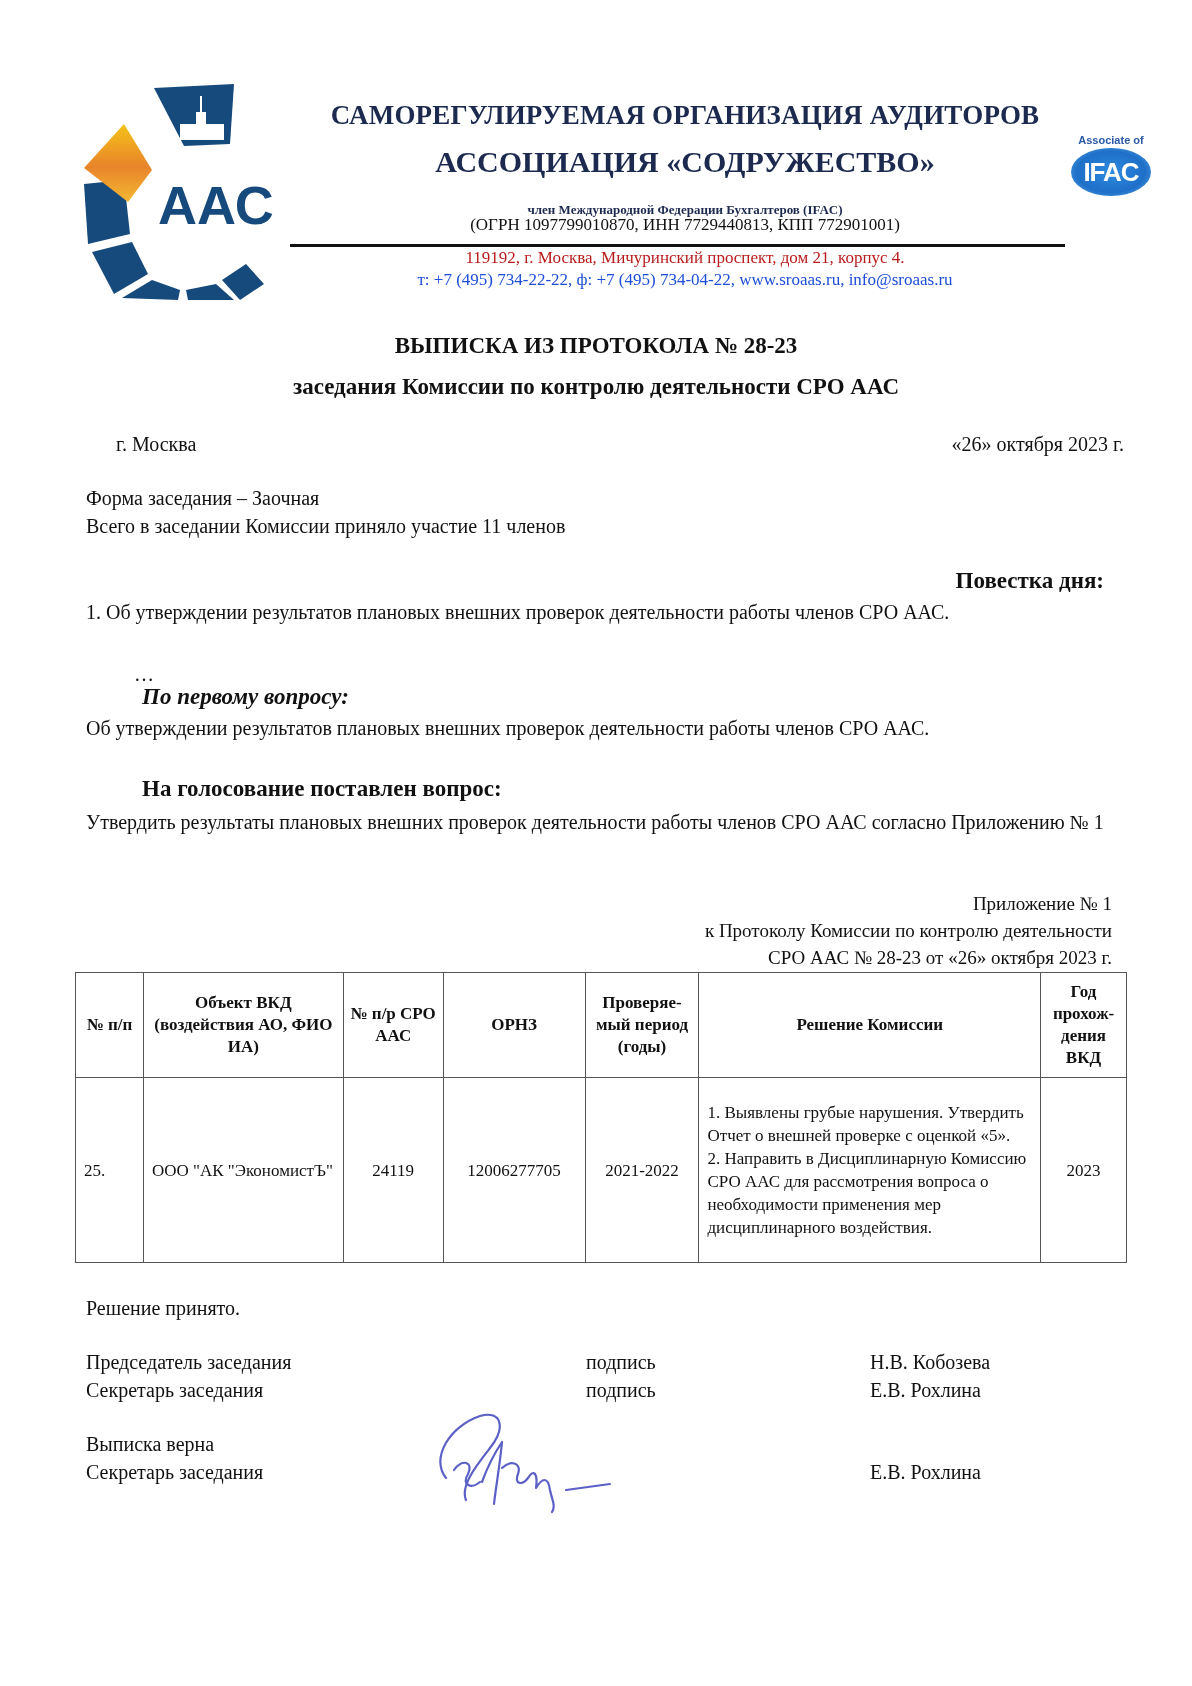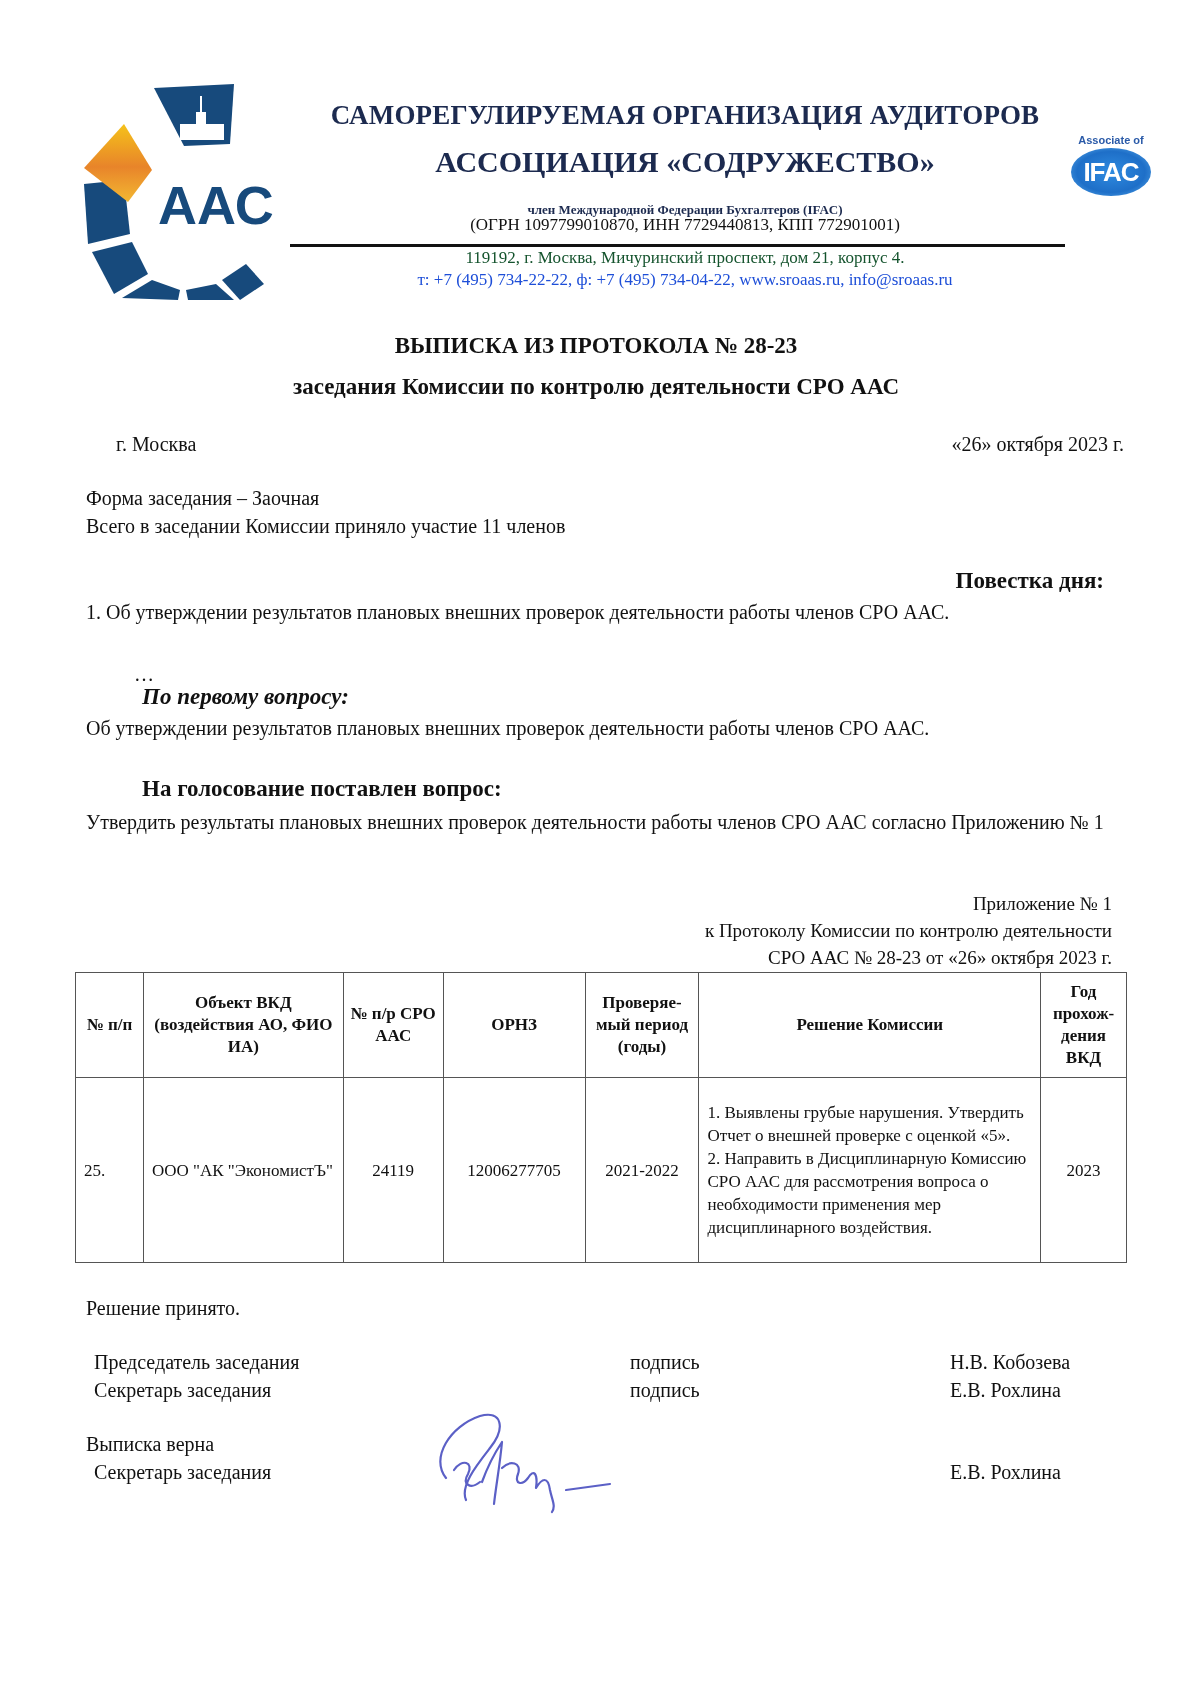--- a/index.html
+++ b/index.html
@@ -7,21 +7,21 @@
          font-family: "Liberation Serif", "DejaVu Serif", serif; color: #111; }
   .abs { position: absolute; }
   .navy { color: #1c2a4f; }
   
   #logo { left: 84px; top: 84px; width: 210px; height: 216px; }
   #org-line1 { left: 300px; top: 100px; width: 770px; text-align: center; font-weight: bold; font-size: 27px; letter-spacing: 0.2px; }
   #org-line2 { left: 300px; top: 145px; width: 770px; text-align: center; font-weight: bold; font-size: 30px; }
   #org-line3 { left: 300px; top: 182px; width: 770px; text-align: center; font-weight: bold; font-size: 13px; margin-top: 20px; }
   #org-line4 { left: 300px; top: 215px; width: 770px; text-align: center; font-size: 17px; }
   #header-rule { left: 290px; top: 244px; width: 775px; height: 3px; background: #111; }
-  #addr-line1 { left: 300px; top: 248px; width: 770px; text-align: center; font-size: 17px; color:#14532d; }
+  #addr-line1 { left: 300px; top: 248px; width: 770px; text-align: center; font-size: 17px; color:#b91c1c; }
   #addr-line2 { left: 300px; top: 270px; width: 770px; text-align: center; font-size: 17px; color:#1d4ed8; }
   #ifac-badge { left: 1068px; top: 134px; width: 86px; height: 70px; }
   .ifac-assoc { font-family: "Liberation Sans", "DejaVu Sans", sans-serif; font-weight: bold; font-size: 11px; color: #2a5aa8; text-align: center; }
   .ifac-mark { margin: 2px auto 0; width: 80px; height: 48px; border-radius: 40px / 24px;
                background: radial-gradient(ellipse at center, #2f8be0 0%, #1e6fc8 60%, #62b2ef 100%);
                color: #fff; font-family: "Liberation Sans", "DejaVu Sans", sans-serif; font-weight: bold; font-size: 26px;
                display: flex; align-items: center; justify-content: center; letter-spacing: -1px; }
   
   #doc-title { left: 0; top: 333px; width: 1192px; text-align: center; font-weight: bold; font-size: 23px; }
   #doc-subtitle { left: 0; top: 374px; width: 1192px; text-align: center; font-weight: bold; font-size: 23px; }
@@ -40,21 +40,21 @@
   #appx { right: 80px; top: 890px; text-align: right; font-size: 19px; line-height: 27px; }
   
   #results-table { left: 75px; top: 972px; width: 1052px; border-collapse: collapse; font-size: 17px; }
   #results-table th, #results-table td { border: 1.5px solid #555; }
   #results-table th { font-weight: bold; text-align: center; vertical-align: middle; line-height: 22px; height: 100px; padding: 2px 2px; }
   #results-table td { vertical-align: middle; height: 184px; padding: 0 8px; line-height: 23px; }
   .c { text-align: center; }
   .l { text-align: left; }
   
   #decision { left: 86px; top: 1294px; }
-  .sig-row { left: 94px; width: 1040px; display: flex; gap: 36px; }
+  .sig-row { left: 86px; width: 1040px; display: flex; }
   .sig-role { width: 500px; }
   .sig-mark { width: 284px; }
   .sig-name { }
   #sig-row-1 { top: 1348px; }
   #sig-row-2 { top: 1376px; }
   #verified { left: 86px; top: 1430px; }
   #sig-row-3 { top: 1458px; }
   #signature { left: 410px; top: 1408px; width: 220px; height: 110px; }
 </style>
 </head>

